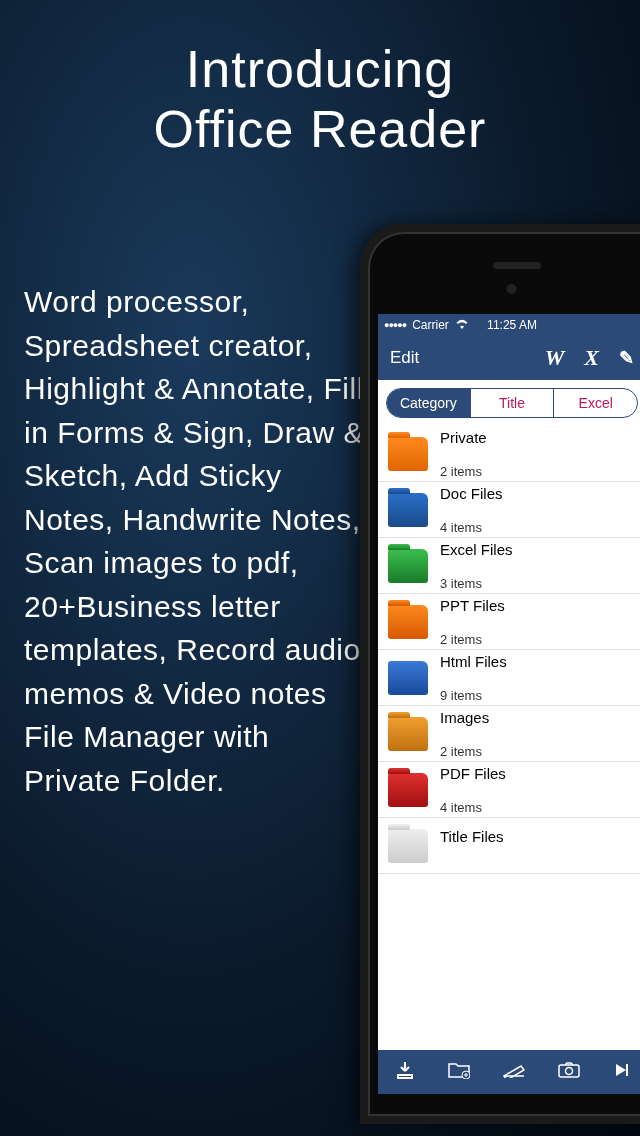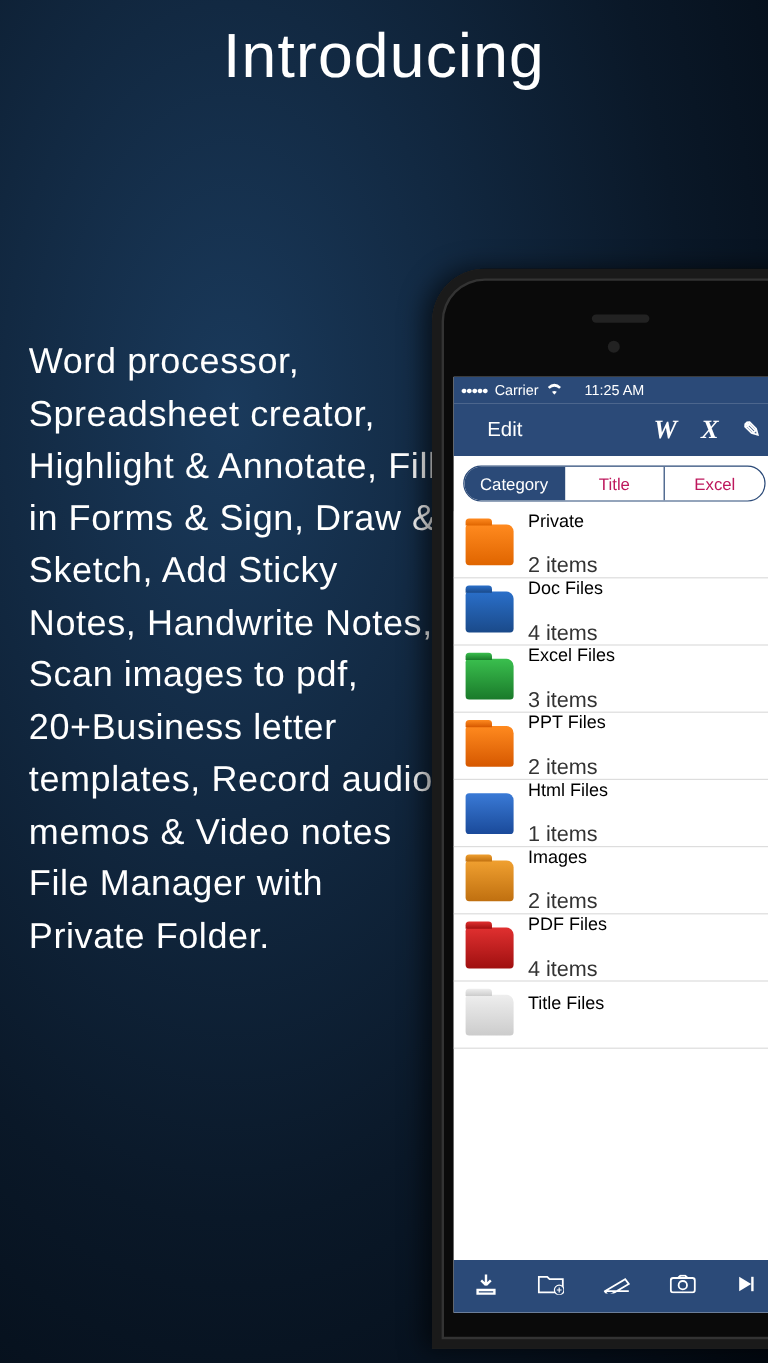--- a/index.html
+++ b/index.html
@@ -9,21 +9,21 @@
   background: radial-gradient(ellipse at 30% 30%, #1a3a5c 0%, #0a1828 60%, #020810 100%);
   font-family: -apple-system, "Helvetica Neue", sans-serif;
   position: relative;
   overflow: hidden;
 }
 
 .hero {
   text-align: center;
   color: #fff;
   font-weight: 200;
-  padding-top: 18px;
+  padding-top: 40px;
   font-size: 52px;
   line-height: 1.15;
   letter-spacing: 1px;
 }
 
 .features {
   position: absolute;
   left: 24px;
   top: 280px;
   width: 350px;
@@ -79,21 +79,21 @@
 .navbar {
   height: 44px;
   background: #2b4a78;
   color: #fff;
   display: flex;
   align-items: center;
   padding: 0 12px;
   gap: 20px;
   font-size: 18px;
 }
-.navbar .edit { font-size: 17px; margin-left: 16px;}
+.navbar .edit { font-size: 17px;}
 .navbar .spacer { flex:1;}
 .navbar .ico { font-family: serif; font-style: italic; font-size: 22px; font-weight:bold;}
 .navbar .pencil { font-style: normal; font-size:18px;}
 
 .segmented {
   display: flex;
   margin: 8px;
   border: 1px solid #2b4a78;
   border-radius: 15px;
   overflow: hidden;
@@ -130,34 +130,35 @@
 .ic-private{ background:linear-gradient(#ff8a1f,#e06500);}
 .ic-doc    { background:linear-gradient(#2a6fc9,#1a4a8a);}
 .ic-excel  { background:linear-gradient(#3abf4e,#1a7a2a);}
 .ic-ppt    { background:linear-gradient(#ff8a1f,#d65800);}
 .ic-html   { background:linear-gradient(#3a7ad6,#1a4a9a); border-radius:50%;}
 .ic-html::before{display:none;}
 .ic-images { background:linear-gradient(#f0a030,#c07010);}
 .ic-pdf    { background:linear-gradient(#e03030,#a01010);}
 .ic-text   { background:linear-gradient(#eee,#ccc);}
 .row .meta .title{ font-weight:normal; font-size:15px; color:#000;}
-.row .meta .sub{ font-size:18px; color:#333; margin-top:18px;}
+.row .meta .sub{ font-size:13px; color:#333; margin-top:18px;}
 
 .toolbar{
   position:absolute; bottom:0; left:0; right:0;
   height:44px; background:#2b4a78;
   display:flex; justify-content:space-around; align-items:center;
   color:#fff; font-size:18px;
 }
 </style>
 </head>
 <body>
 
 <div class="hero">
   <div>Introducing</div>
+  <div>Office Reader</div>
 </div>
 
 <div class="features">Word processor, Spreadsheet creator, Highlight &amp; Annotate, Fill in Forms &amp; Sign, Draw &amp; Sketch, Add Sticky Notes, Handwrite Notes, Scan images to pdf, 20+Business letter templates, Record audio memos &amp; Video notes File Manager with Private Folder.</div>
 
 <div class="phone">
   <div class="earpiece"></div>
   <div class="cam"></div>
   <div class="screen">
 
     <div class="statusbar">
@@ -211,21 +212,21 @@
         <div class="icon ic-ppt"></div>
         <div class="meta">
           <div class="title">PPT Files</div>
           <div class="sub">2 items</div>
         </div>
       </div>
       <div class="row">
         <div class="icon ic-html"></div>
         <div class="meta">
           <div class="title">Html Files</div>
-          <div class="sub">1 items</div>
+          <div class="sub">9 items</div>
         </div>
       </div>
       <div class="row">
         <div class="icon ic-images"></div>
         <div class="meta">
           <div class="title">Images</div>
           <div class="sub">2 items</div>
         </div>
       </div>
       <div class="row">

